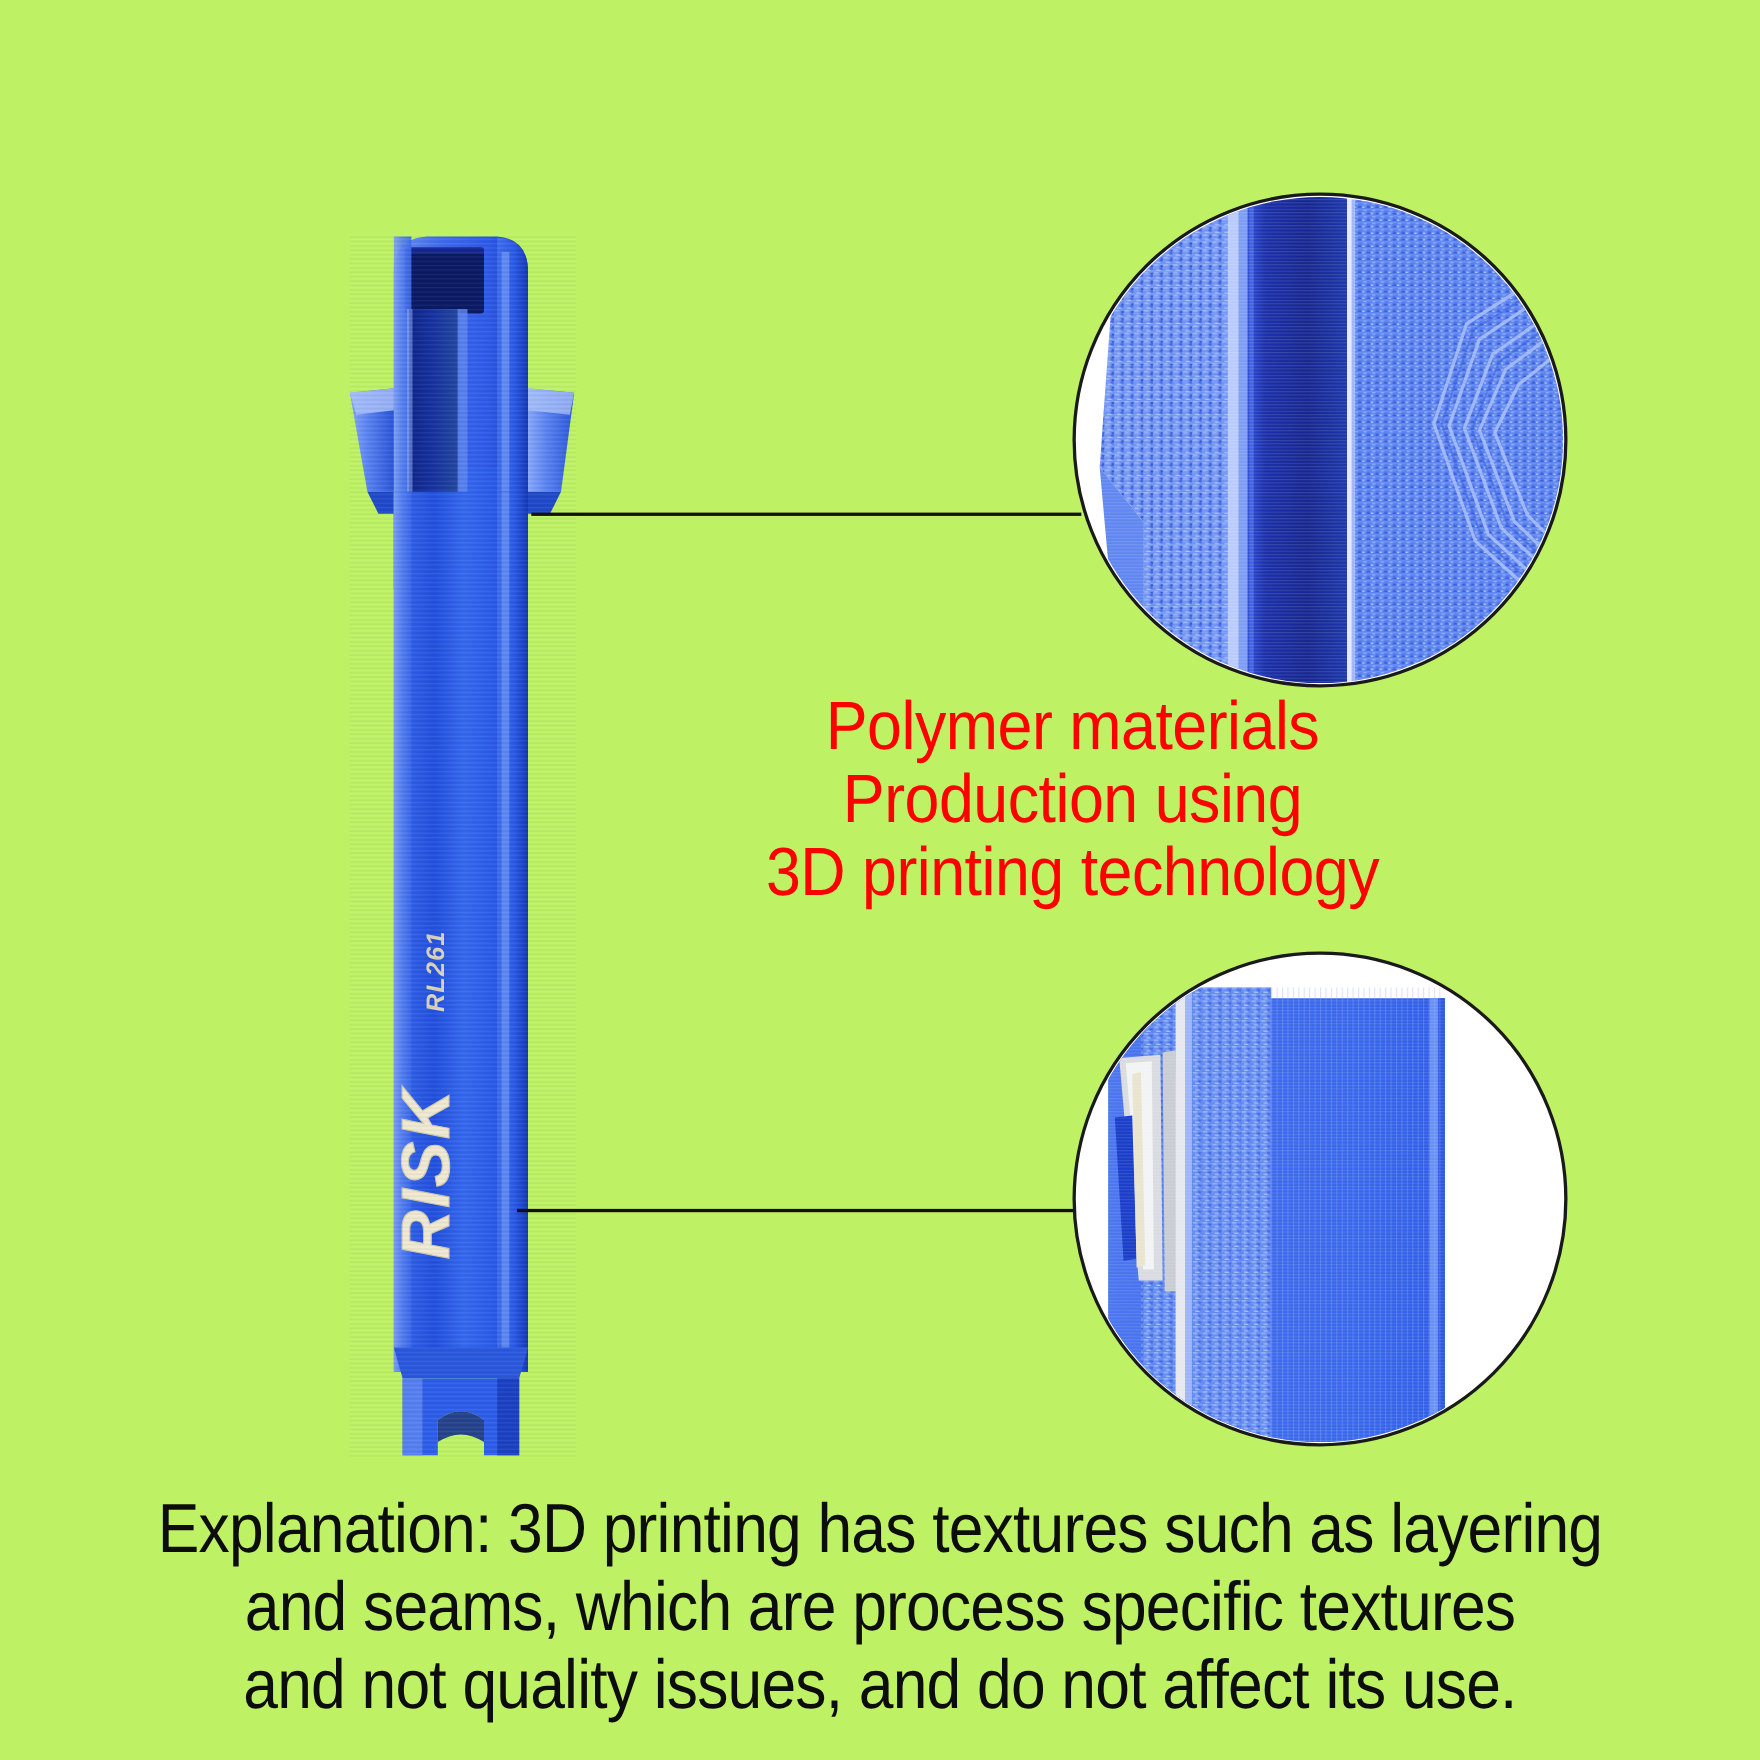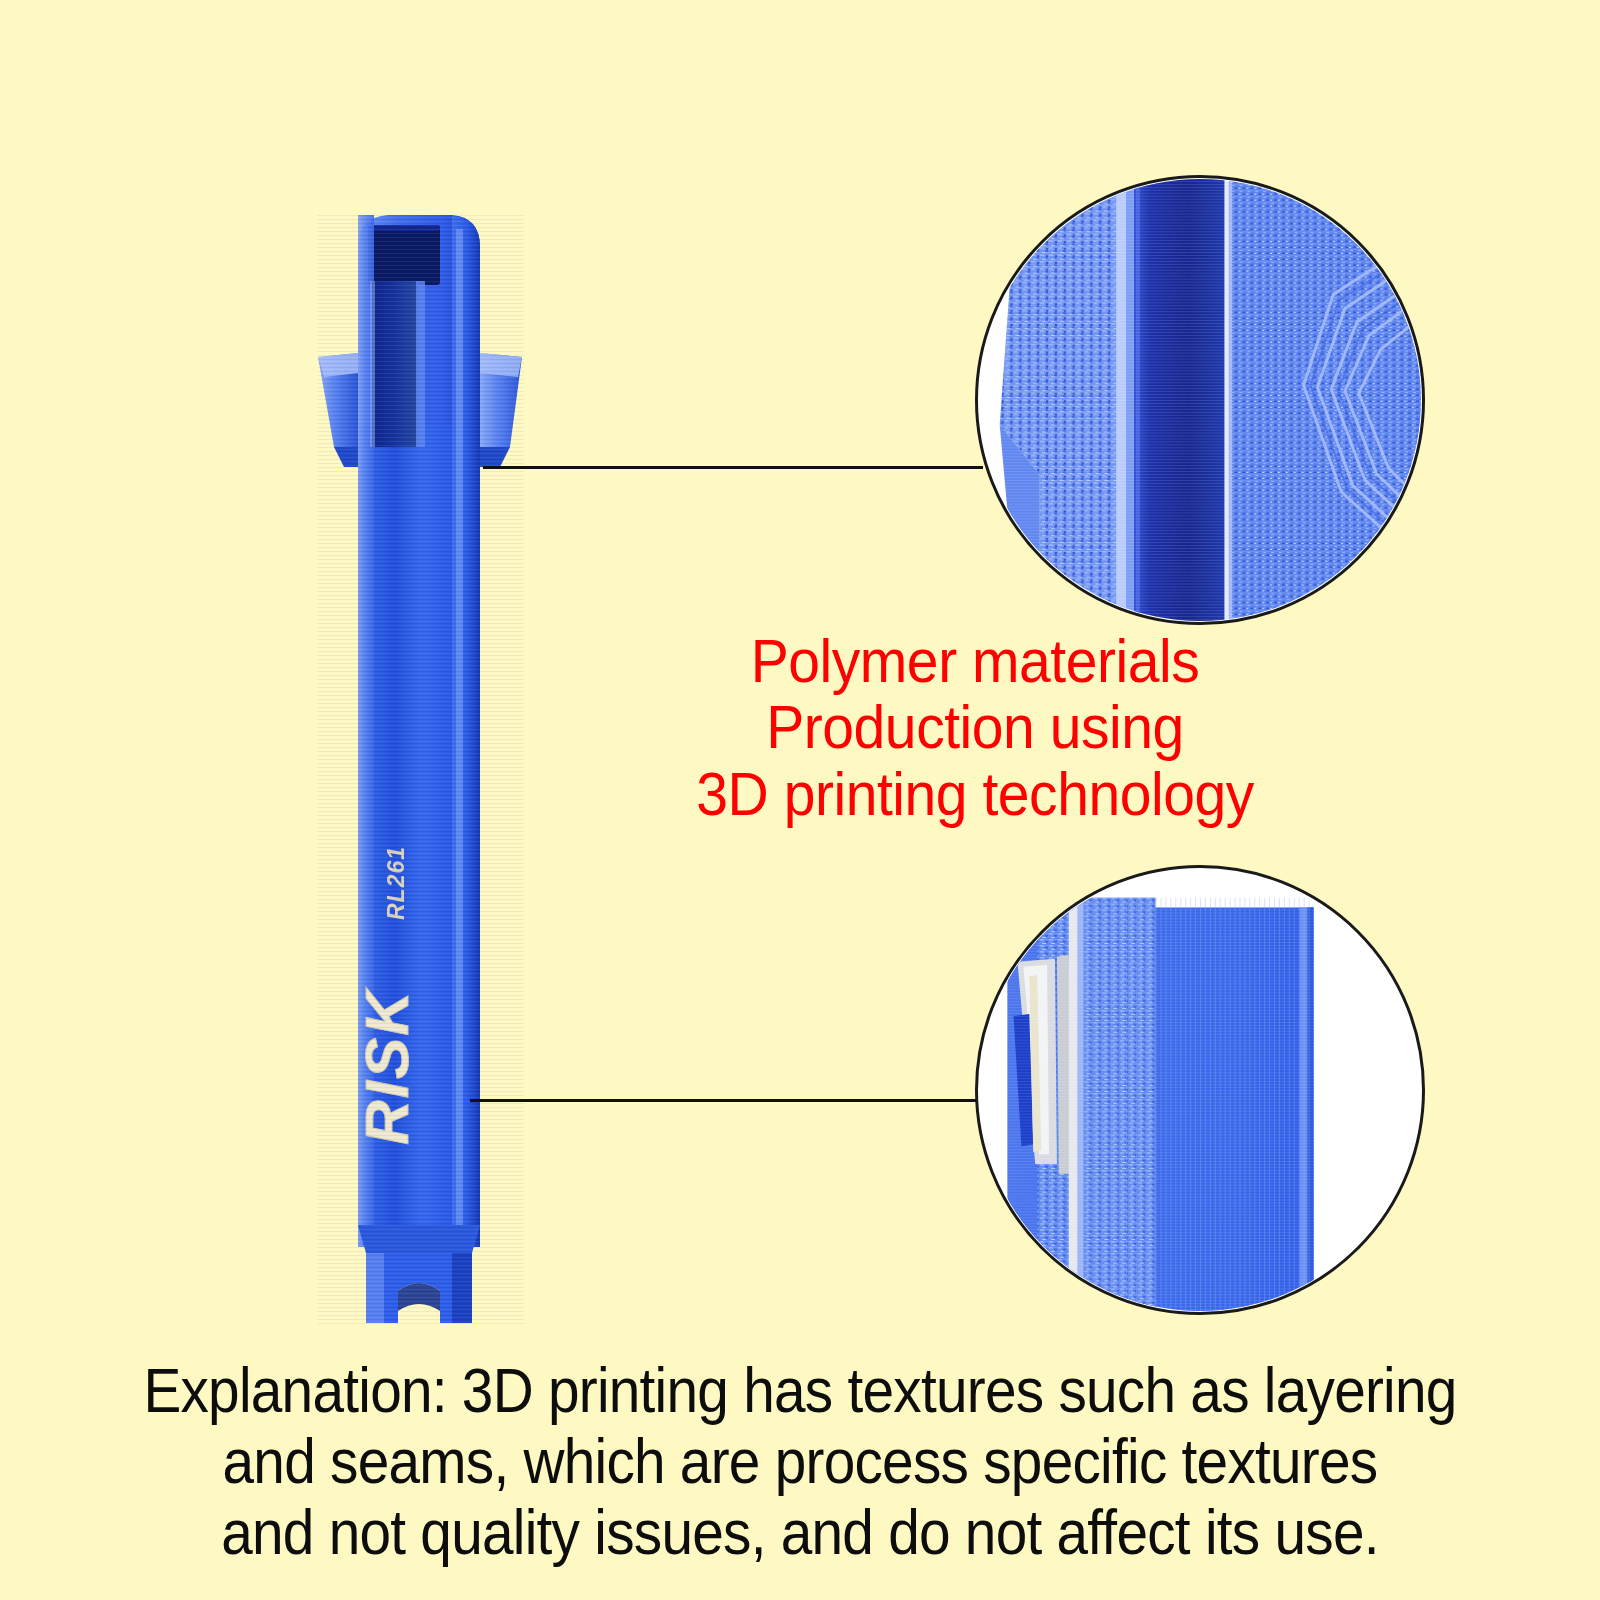--- a/index.html
+++ b/index.html
@@ -4,21 +4,21 @@
 <style>
   html, body {
     margin: 0;
     padding: 0;
     background: #ffffff;
   }
   #page {
     position: relative;
     width: 1600px;
     height: 1600px;
-    background: #fef9c3;
+    background: #bef264;
     overflow: hidden;
     font-family: "Liberation Sans", sans-serif;
   }
 
   
   #tool-figure {
     position: absolute;
     left: 300px;
     top: 185px;
     width: 230px;

